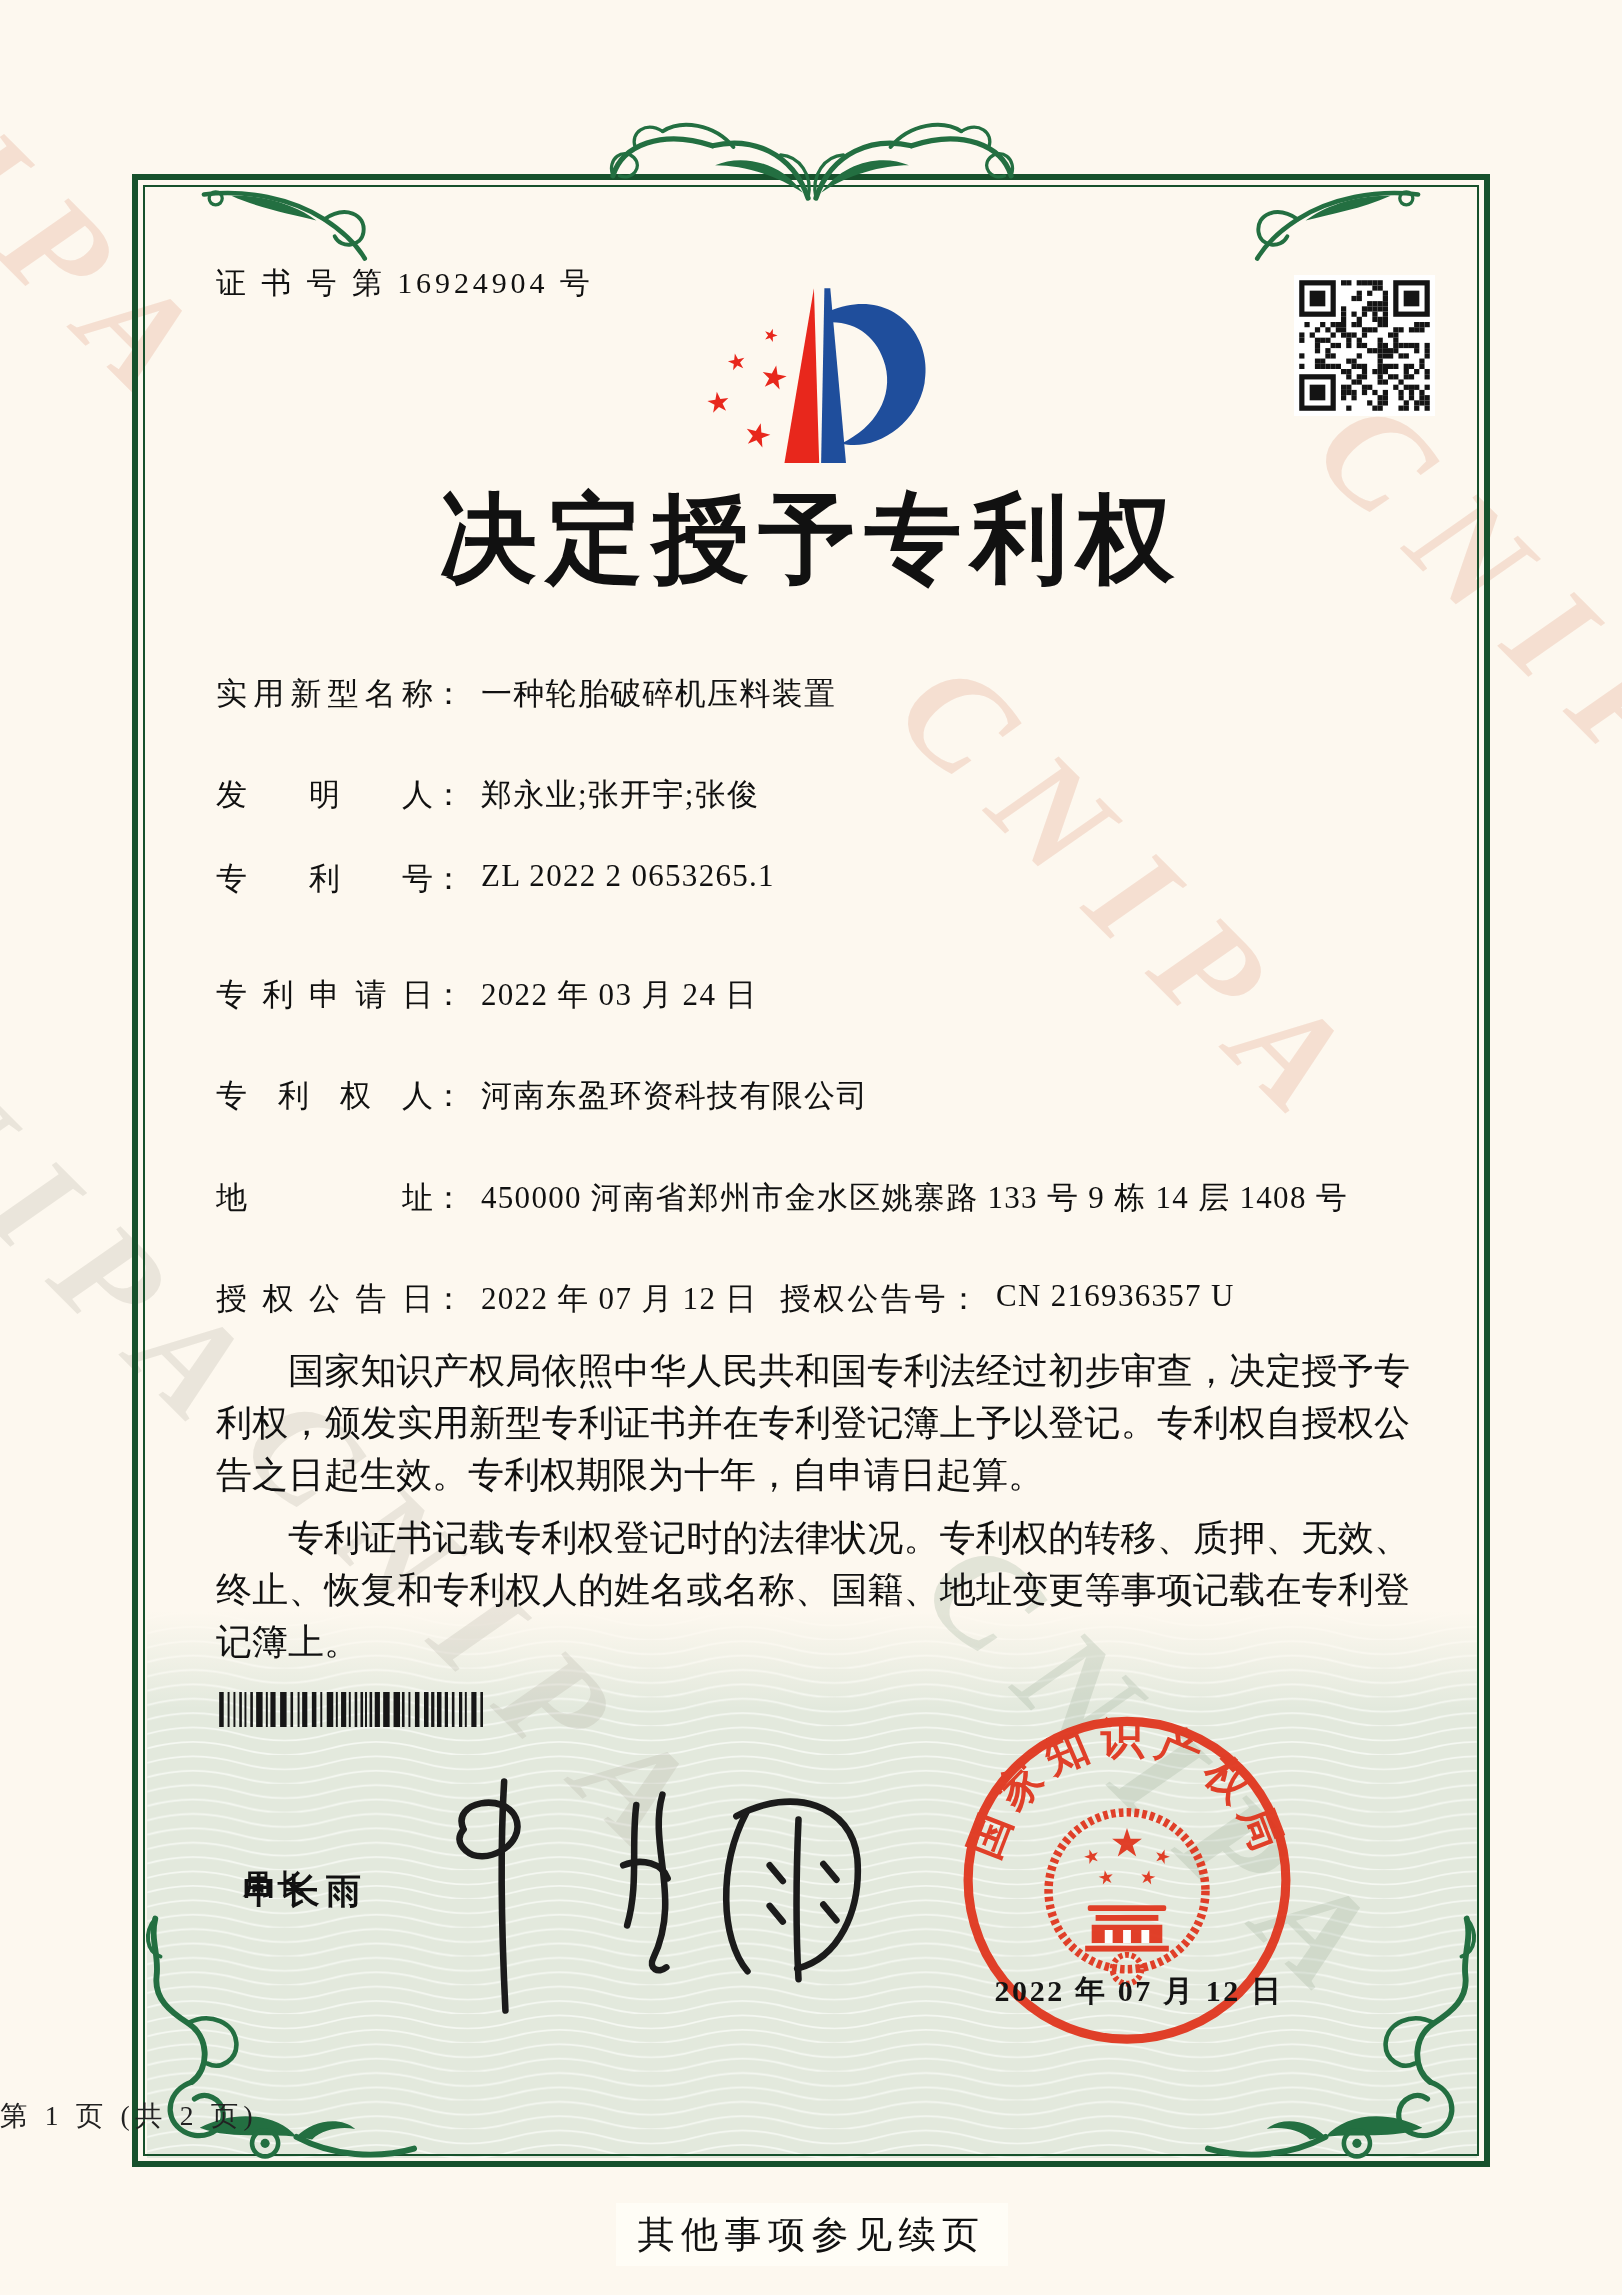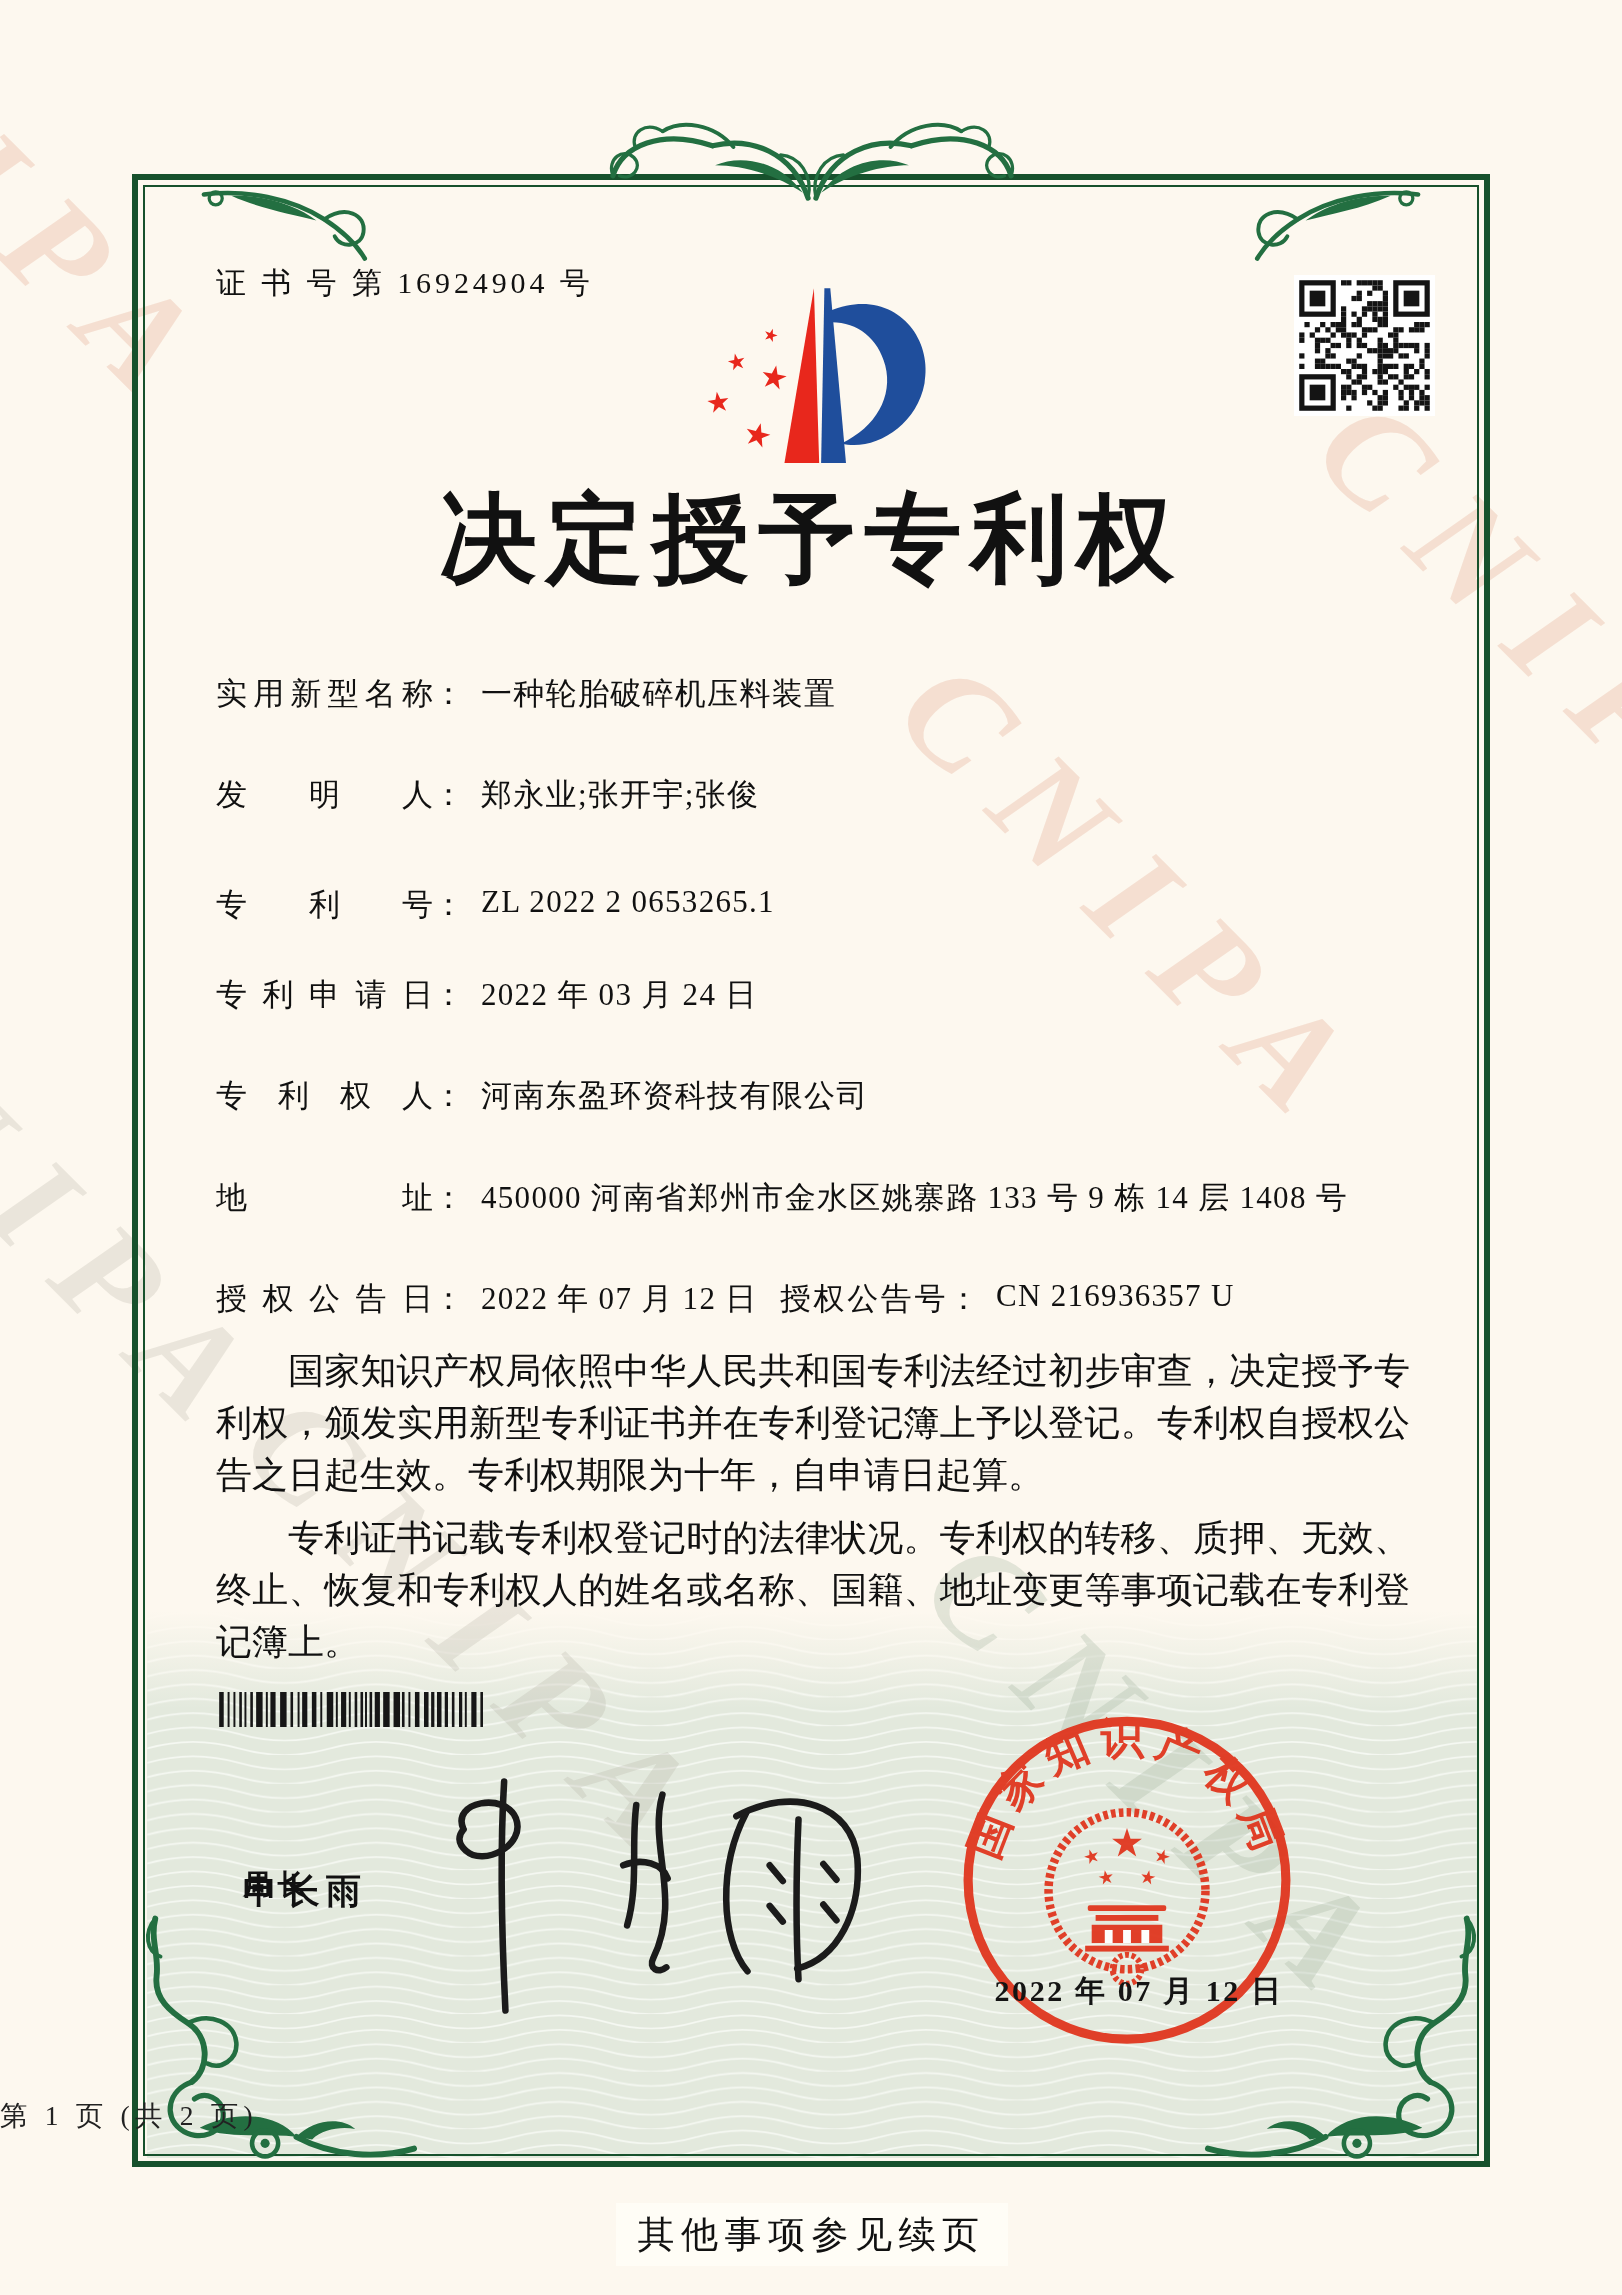--- a/index.html
+++ b/index.html
@@ -379,21 +379,21 @@
 </div>
 
 <div class="abs title">决定授予专利权</div>
 
 <div class="frow" style="top:673px">
   <span class="flabel">实用新型名称</span><span class="fcolon">：</span><span class="fvalue">一种轮胎破碎机压料装置</span>
 </div>
 <div class="frow" style="top:774px">
   <span class="flabel">发明人</span><span class="fcolon">：</span><span class="fvalue">郑永业;张开宇;张俊</span>
 </div>
-<div class="frow" style="top:884px">
+<div class="frow" style="top:858px">
   <span class="flabel">专利号</span><span class="fcolon">：</span><span class="fvalue">ZL 2022 2 0653265.1</span>
 </div>
 <div class="frow" style="top:974px">
   <span class="flabel">专利申请日</span><span class="fcolon">：</span><span class="fvalue">2022 年 03 月 24 日</span>
 </div>
 <div class="frow" style="top:1075px">
   <span class="flabel">专利权人</span><span class="fcolon">：</span><span class="fvalue">河南东盈环资科技有限公司</span>
 </div>
 <div class="frow" style="top:1177px">
   <span class="flabel">地址</span><span class="fcolon">：</span><span class="fvalue">450000  河南省郑州市金水区姚寨路 133 号 9 栋 14 层 1408 号</span>

